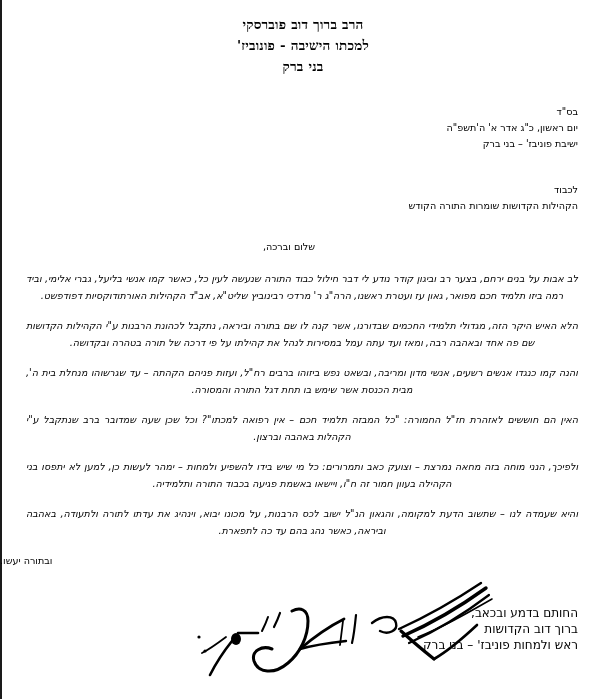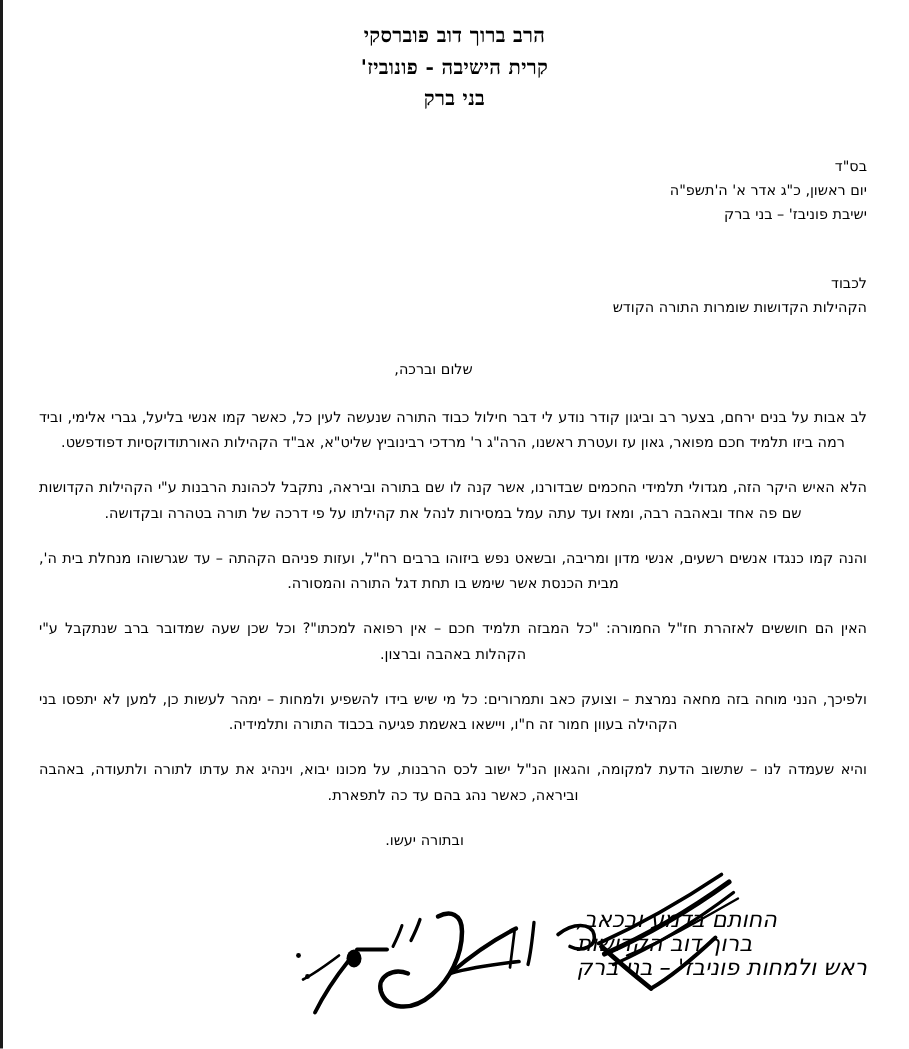--- a/index.html
+++ b/index.html
@@ -60,35 +60,36 @@
   .block-date     { margin-top: 0px; }
   .block-to       { margin-top: 30px; }
   .block-greeting { margin-top: 25px; text-align: center; }
 
   
   .body-area {
     direction: rtl;
     padding-right: 28px;
     padding-left: 26px;
     margin-top: 16px;
+    font-style: italic;
   }
   .para {
     direction: rtl;
     text-align: justify;
     text-align-last: center;
     font-size: 9.6px;
     line-height: 16.5px;
     margin: 0 0 14px 0;
     unicode-bidi: isolate;
   }
 
   
   .closing {
     direction: rtl;
-    text-align: center;
+    text-align: left;
     font-size: 9.6px;
     line-height: 16px;
     padding-right: 40px;
     margin-top: 12px;
   }
 
   
   .signature-zone {
     position: relative;
     height: 118px;
@@ -99,37 +100,36 @@
     top: -2px;
     width: 300px;
     height: 120px;
     pointer-events: none;
   }
   .sig-block {
     position: absolute;
     right: 28px;
     top: 36px;
     direction: rtl;
-    text-align: left;
-    font-size: 15px;
+    text-align: right;
+    font-size: 12px;
     line-height: 16px;
-    font-style: italic;
   }
   .sig-line { white-space: nowrap; }
 </style>
 </head>
 <body>
 
 <div class="page-edge"></div>
 
 <div class="page">
 
   <div class="letterhead">
     <div class="letterhead-line">הרב ברוך דוב פוברסקי</div>
-    <div class="letterhead-line">קרית הישיבה - פונוביז'</div>
+    <div class="letterhead-line">למכתו הישיבה - פונוביז'</div>
     <div class="letterhead-line">בני ברק</div>
   </div>
 
   <div class="meta-block block-bsd">
     <div class="meta-line">בס"ד</div>
   </div>
 
   <div class="meta-block block-date">
     <div class="meta-line">יום ראשון, כ"ג אדר א' ה'תשפ"ה</div>
     <div class="meta-line">ישיבת פוניבז' – בני ברק</div>

